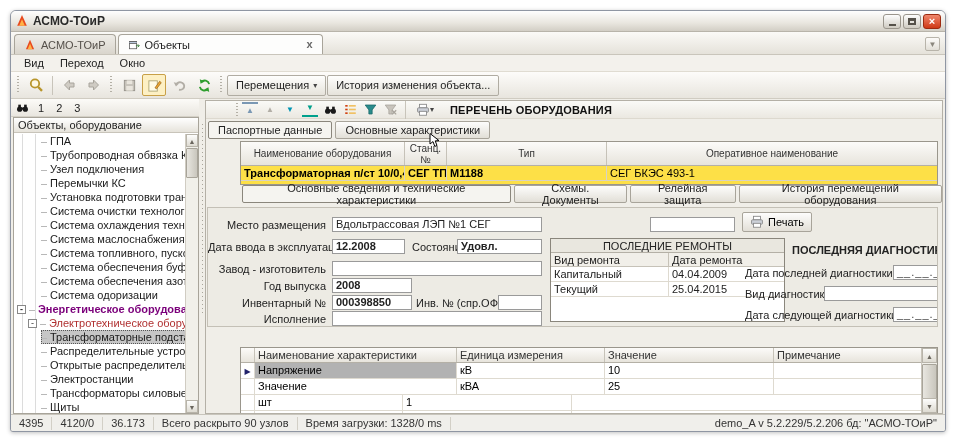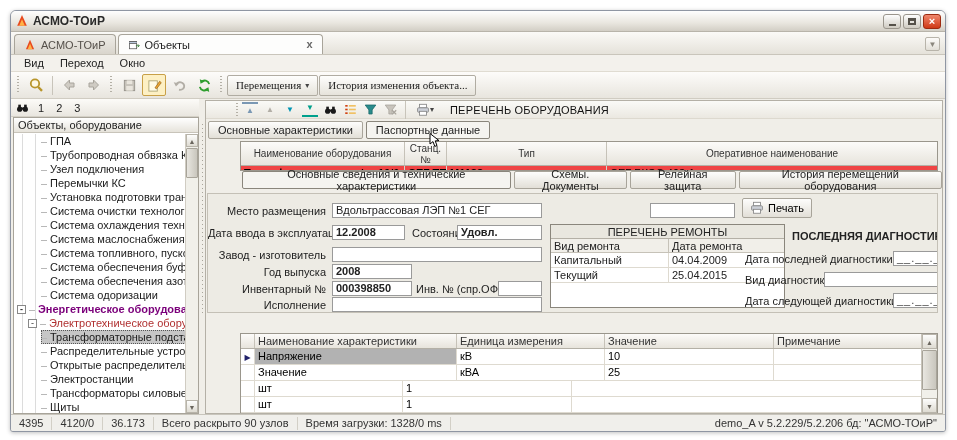--- a/index.html
+++ b/index.html
@@ -34,21 +34,21 @@
 
   .menubar { height:17px; flex:none; display:flex; align-items:center; padding:0 6px; gap:2px;
     background:#f3f1ec; font-size:11px; color:#222; border-bottom:1px solid #e0dcd2;}
   .menu-item { padding:1px 7px; }
 
   .toolbar { height:27px; flex:none; display:flex; align-items:center; padding:0 3px; gap:1px;
     background:linear-gradient(#fdfcfa,#e8e5de); border-bottom:1px solid #d0ccc2; }
   .grip { width:5px; height:18px; margin:0 2px;
     background:repeating-linear-gradient(#b4b0a6 0 1px, transparent 1px 3px); background-size:2px 100%; background-repeat:no-repeat; background-position:1px 0;}
   .tbtn { width:24px; height:22px; border:1px solid transparent; border-radius:2px;
-    display:flex; align-items:center; justify-content:center; background:transparent;font-family:Liberation Serif, serif; }
+    display:flex; align-items:center; justify-content:center; background:transparent; }
   .tbtn.pressed { background:#fdf0c4; border-color:#c8a048; }
   .tbtn.text { width:auto; height:21px; padding:0 8px; gap:4px; font-size:11px; color:#222;
     background:linear-gradient(#fefefd,#e6e3db); border:1px solid #b0aca2; }
   .tsep { width:1px; height:19px; background:#c8c4ba; margin:0 3px; }
   .dd-arrow { font-size:8px; color:#444; }
 
   
   .content { flex:1; display:flex; background:#f0eee8; position:relative; overflow:hidden; }
 
   .left-panel { width:188px; flex:none; display:flex; flex-direction:column; }
@@ -81,30 +81,30 @@
 
   .right-panel { flex:1; margin:1px 2px 0 0; border:1px solid #b4b0a6; background:#f0eee8;
     display:flex; flex-direction:column; overflow:hidden; position:relative; }
 
   .rp-toolbar { height:18px; flex:none; display:flex; align-items:center; gap:4px; padding:0 3px 0 24px;
     background:linear-gradient(#fafaf7,#ebe8e1); border-bottom:1px solid #ddd9cf; position:relative; }
   .rp-toolbar .grip { position:absolute; left:27px; top:2px; height:14px; }
   .rp-toolbar { padding-left:36px; }
   .rp-icon { width:16px; height:15px; display:flex; align-items:center; justify-content:center;
     font-size:8px; line-height:1; flex:none; }
-  .rp-title { font-weight:normal; font-size:11px; color:#111; margin-left:9px; letter-spacing:.2px;}
+  .rp-title { font-weight:bold; font-size:11px; color:#111; margin-left:9px; letter-spacing:.2px;}
   .bar-top { border-top:2px solid currentColor; padding-top:1px;}
   .bar-bottom { border-bottom:2px solid currentColor; padding-bottom:1px;}
 
   .view-tabs { height:22px; flex:none; display:flex; gap:3px; align-items:center; padding:0 2px; }
   .btn-tab { height:18px; padding:0 9px; font-size:11px; color:#222; border:1px solid #a8a49a; border-radius:2px;
     background:linear-gradient(#fdfdfc,#e2dfd7); display:flex; align-items:center; }
   .btn-tab.active { background:#f5f4f0; border-color:#8a867c; }
 
-  .equip-grid { height:30px; flex:none; margin-left:34px; margin-right:4px; border:1px solid #9a968c; background:#ef4444; overflow:hidden;}
+  .equip-grid { height:44px; flex:none; margin-left:34px; margin-right:4px; border:1px solid #9a968c; background:#fde047; overflow:hidden;}
   .eg-header { display:flex; height:24px; background:linear-gradient(#fcfbf9,#e7e4dc); border-bottom:1px solid #b4b0a6; font-size:10px; color:#333;}
   .eg-h { display:flex; align-items:center; justify-content:center; text-align:center; border-right:1px solid #c6c2b8; padding:0 2px; line-height:11px;}
   .eg-row { display:flex; height:15px; font-size:11px; border-bottom:1px solid #d6d2c8; }
   .eg-c { padding:0 3px; border-right:1px solid #d6d2c8; white-space:nowrap; overflow:hidden; line-height:15px;}
   .w-name{width:164px;flex:none;} .w-stn{width:42px;flex:none;} .w-type{width:160px;flex:none;} .w-oper{flex:1;}
   .bold { font-weight:bold; }
 
   .detail-tabs { height:22px; flex:none; display:flex; gap:3px; align-items:flex-start; padding-left:36px; }
 
   .form-panel { height:120px; flex:none; margin:0 4px 20px 1px; border:1px solid #c4c0b6; background:#edebe4;
@@ -439,22 +439,22 @@
                 <rect x="1.8" y="5.5" width="12.4" height="5" rx="1" fill="#ccd0d8" stroke="#888"></rect>
                 <rect x="4" y="9.5" width="8" height="4.5" fill="#fff" stroke="#888"></rect>
               </svg>
           <span class="dd-arrow">▾</span>
         </span>
         <span class="rp-title">ПЕРЕЧЕНЬ ОБОРУДОВАНИЯ</span>
       </div>
 
       <div class="view-tabs">
 
-      <button class="btn-tab">Основные характеристики</button>
-            <button class="btn-tab active">Паспортные данные</button>
+      <button class="btn-tab active">Паспортные данные</button>
+            <button class="btn-tab">Основные характеристики</button>
           </div>
 
       <span class="cursor">
         <svg width="13" height="15" viewBox="0 0 13 15">
               <path d="M2 0.5 L2 11 L5 8.6 L6.8 13.4 L9 12.5 L7.2 7.9 L11 7.6 Z" fill="#fff" stroke="#000" stroke-width="1"></path>
             </svg>
       </span>
 
       <div class="equip-grid">
         <div class="eg-header">
@@ -505,21 +505,21 @@
 
         <div class="flabel" style="top:89px">Инвентарный №</div>
         <div class="finput bold" style="left:124px;top:87px;width:80px">000398850</div>
         <div class="diag-label" style="left:208px;top:89px">Инв. № (спр.ОФ)</div>
         <div class="finput" style="left:290px;top:87px;width:44px"></div>
 
         <div class="flabel" style="top:105px">Исполнение</div>
         <div class="finput" style="left:124px;top:103px;width:210px"></div>
 
         <div class="repairs">
-          <div class="rep-title">ПЕРЕЧЕНЬ РЕМОНТЫ</div>
+          <div class="rep-title">ПОСЛЕДНИЕ РЕМОНТЫ</div>
           <div class="rep-head">
             <div class="rep-c1">Вид ремонта</div>
             <div class="rep-c2" style="border-right:none">Дата ремонта</div>
           </div>
           <div>
 
               <div class="rep-row">
                 <div class="rep-c1">Капитальный</div>
                 <div class="rep-c2" style="border-right:none">04.04.2009</div>
               </div>

